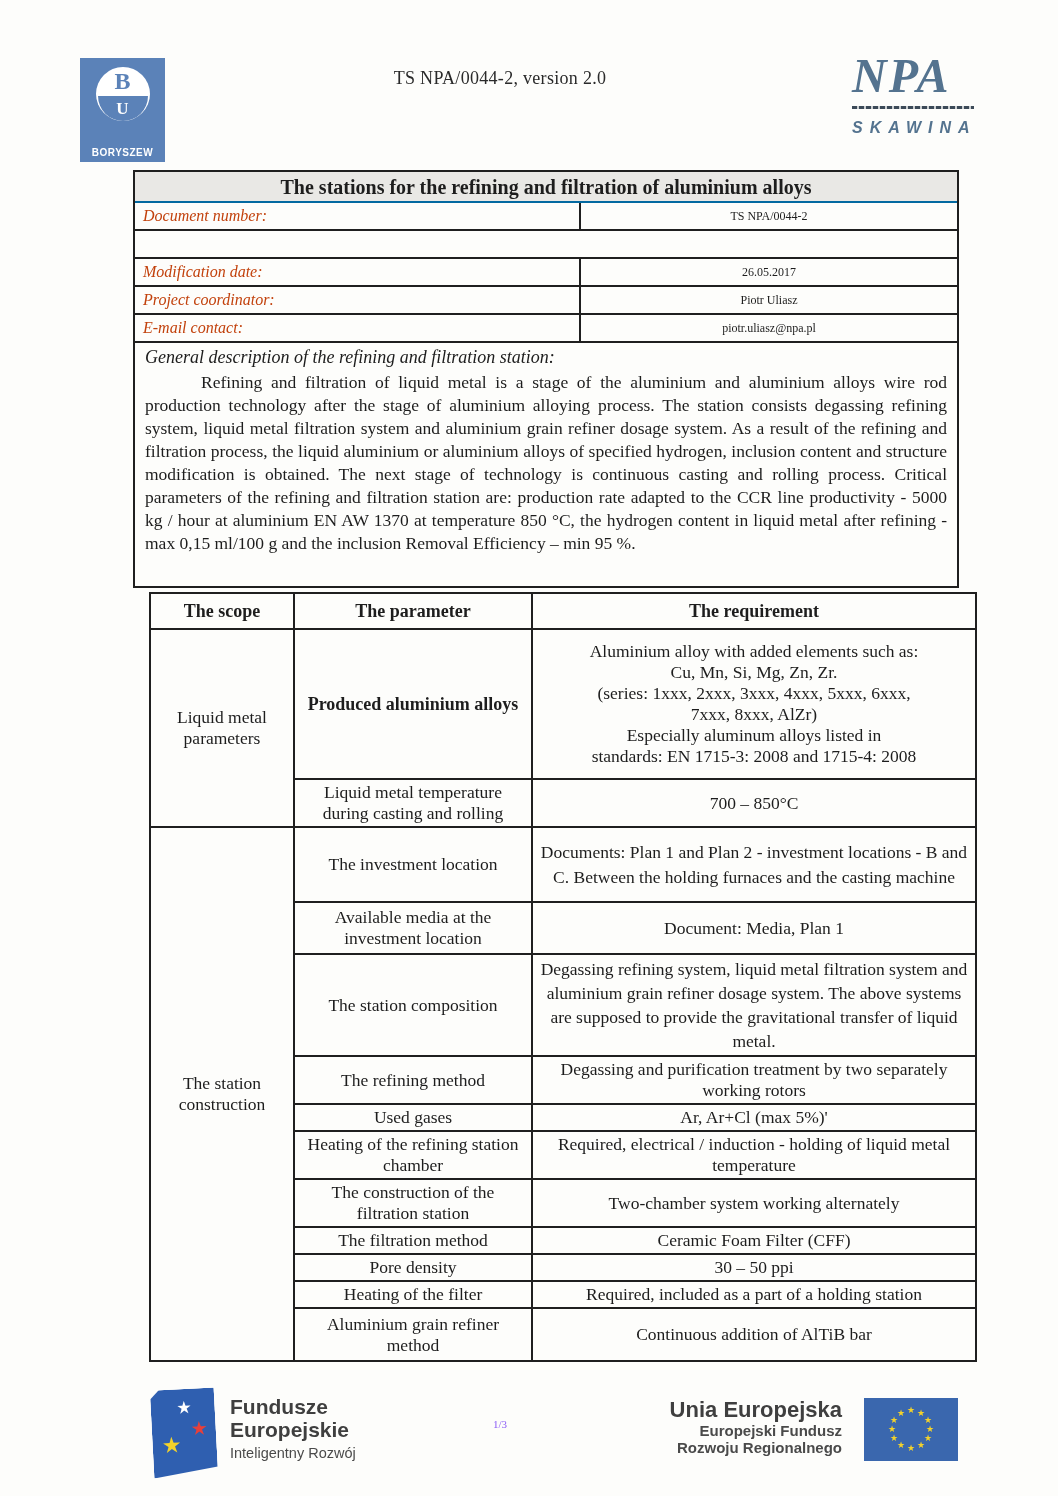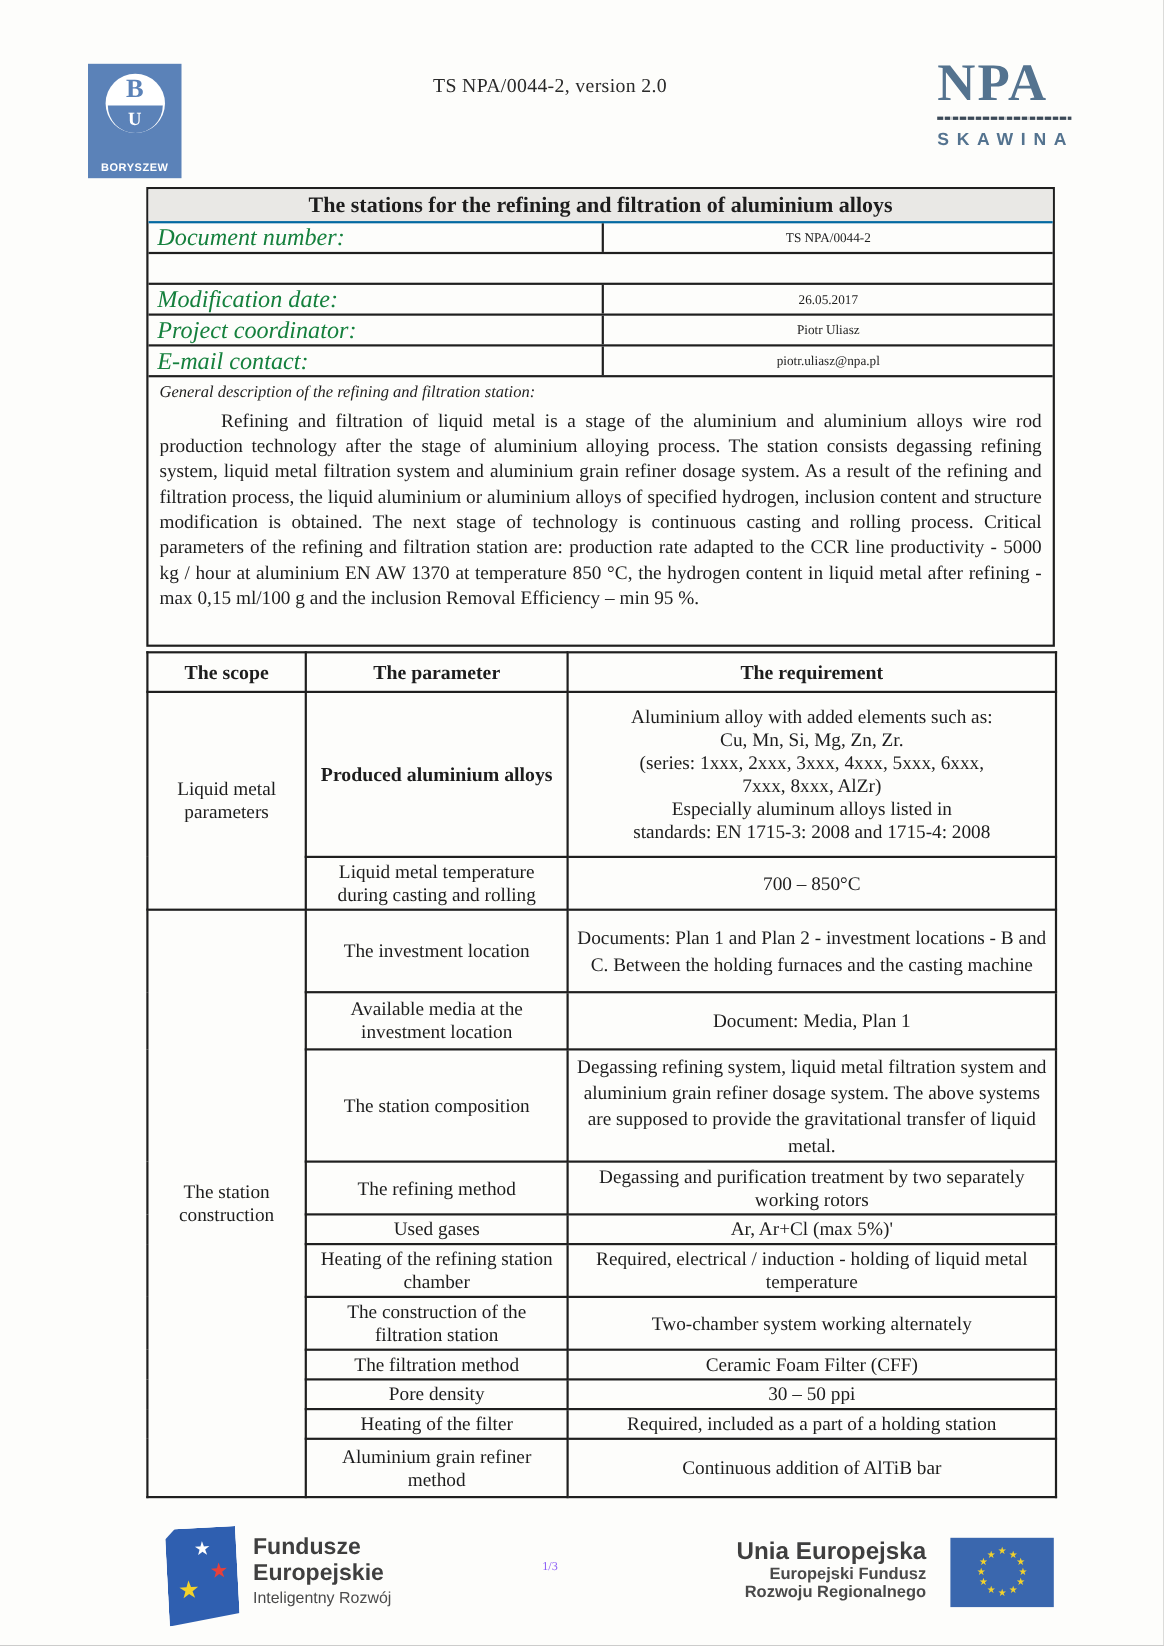--- a/index.html
+++ b/index.html
@@ -31,53 +31,53 @@
   }
   .boryszew .emblem .u {
     position:absolute; bottom:2px; left:0; width:100%; text-align:center;
     font-weight:bold; font-size:17px; color:#fff; font-family:"Liberation Serif",serif;
   }
   .boryszew .bname {
     position:absolute; bottom:4px; left:0; width:100%;
     font-family:"Liberation Sans",sans-serif; font-weight:bold;
     font-size:10px; letter-spacing:.5px; color:#fff;
   }
-  .npa { position:absolute; right:76px; top:52px; width:130px; text-align:left; color:#54738f; }
+  .npa { position:absolute; right:76px; top:52px; width:130px; text-align:left; color:#54738f;font-style:italic; }
   .npa .word { font-family:"Liberation Serif",serif; font-weight:bold; font-size:48px; line-height:48px; letter-spacing:2px; }
   .npa .tagline { margin-top:6px; width:122px; height:3px;
     background:repeating-linear-gradient(90deg,#3c4a58 0 5px, rgba(60,74,88,.25) 5px 7px); }
   .npa .city { margin-top:10px; font-family:"Liberation Sans",sans-serif; font-weight:bold;
     font-size:16px; letter-spacing:7px; color:#54738f; }
 
   
   .doc-block {
     position:absolute; left:133px; top:170px; width:826px;
     border:2px solid #1f1f1f; background:#fdfdfb;
   }
   .doc-title {
     background:#e9e8e5; border-bottom:2px solid #0369a1; height:31px;
     text-align:center; font-weight:bold; font-size:20px; line-height:30px; color:#1d1d1d;
   }
   .doc-row { display:flex; border-bottom:2px solid #1f1f1f; height:28px; }
   .doc-row .lbl {
-    width:414px; border-right:2px solid #1f1f1f; font-style:italic;
-    font-size:22px; line-height:26px; padding-left:8px; color:#15803d;
+    width:446px; border-right:2px solid #1f1f1f; font-style:italic;
+    font-size:16px; line-height:26px; padding-left:8px; color:#c2410c;
   }
   .doc-row .val { flex:1; text-align:center; font-size:12px; line-height:26px; color:#1d1d1d; }
   .doc-row .val.bold { font-weight:bold; }
   .doc-desc { padding:2px 10px 6px 10px; min-height:243px; }
-  .doc-desc .desc-head { font-style:italic; font-size:15px; line-height:24px; color:#1d1d1d; }
+  .doc-desc .desc-head { font-style:italic; font-size:18px; line-height:24px; color:#1d1d1d; }
   .doc-desc .desc-body {
     font-size:17.5px; line-height:23px; text-align:justify; color:#1d1d1d;
     text-indent:56px; margin-top:2px;
   }
 
   
   .spec { position:absolute; left:133px; top:592px; }
-  table.spec-t { border-collapse:collapse; width:826px; table-layout:fixed; }
+  table.spec-t { border-collapse:collapse; width:826px; table-layout:fixed;margin-left:16px; }
   table.spec-t td, table.spec-t th {
     border:2px solid #1f1f1f; font-size:17.5px; line-height:21px;
     text-align:center; vertical-align:middle; color:#1d1d1d; padding:2px 6px;
     font-weight:normal;
   }
   table.spec-t th { font-weight:bold; font-size:18px; }
   .col-scope { width:144px; }
   .col-param { width:238px; }
   .col-req   { width:444px; }
   .scope-cell { font-weight:bold; font-size:18px; line-height:24px; }

